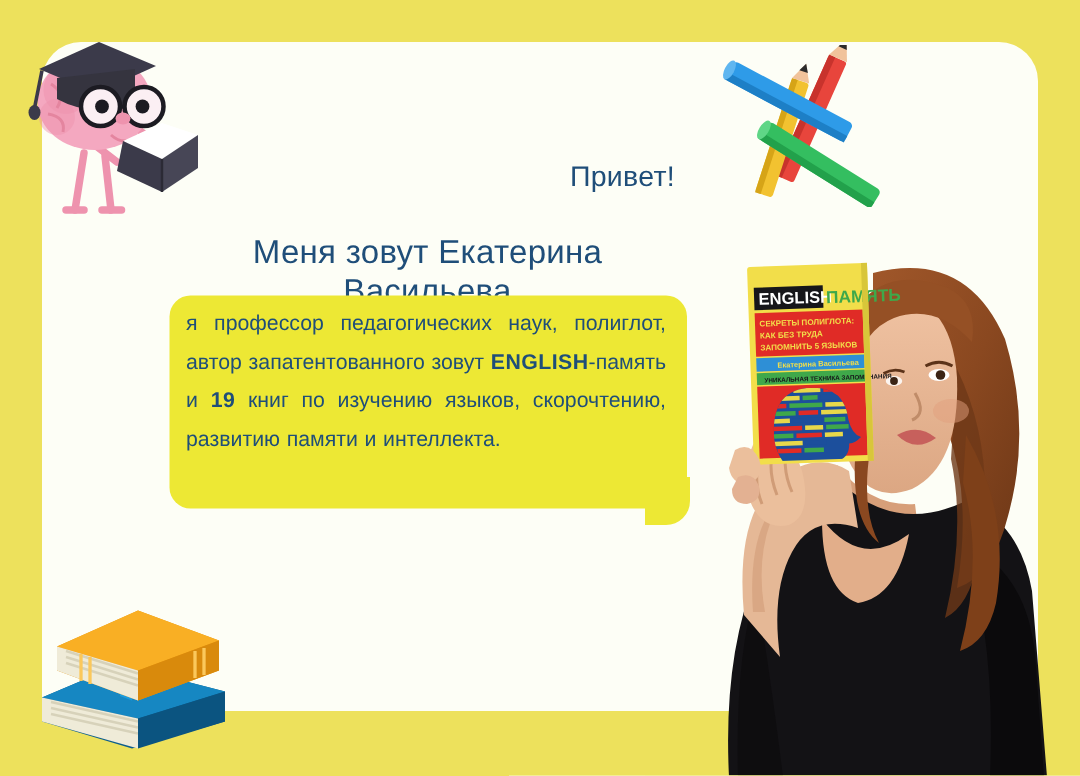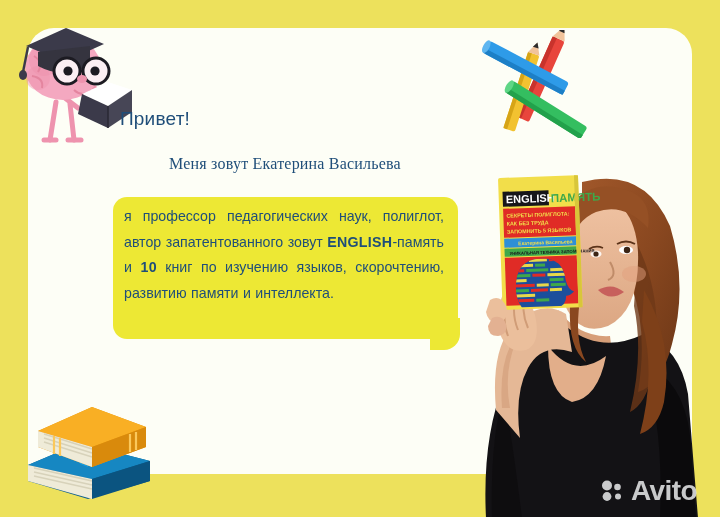--- a/index.html
+++ b/index.html
@@ -36,35 +36,34 @@
     height: 28px;
     background: #FDFEF6;
   }
 
   
   #greeting {
     position: absolute;
     left: 120px;
     top: 108px;
     width: 330px;
-    text-align: left;
+    text-align: right;
     font-size: 19px;
     color: #1F4E79;
     letter-spacing: .2px;
   }
   #intro-line {
     position: absolute;
     left: 110px;
     top: 155px;
     width: 350px;
     text-align: center;
-    font-size: 16px;
+    font-size: 22px;
     color: #1F4E79;
     letter-spacing: .2px;
-    font-family: Liberation Serif, serif;
   }
 
   
   #bio-bubble {
     position: absolute;
     left: 113px;
     top: 197px;
     width: 345px;
     height: 142px;
     background: #EDE834;
@@ -372,25 +371,16 @@
         <path d="M62 168 q10 -4 14 6 q2 10 -8 12 q-10 0 -10 -10 Z" fill="#E3B192"></path>
       </g>
     </svg>
   </div>
 
   <div id="greeting">Привет!</div>
   <div id="intro-line">Меня зовут Екатерина Васильева</div>
 
   <div id="bio-bubble"></div>
   <div id="bio-bubble-tail"></div>
-  <div id="bio-text"><span>я профессор педагогических наук, полиглот, автор запатентованного зовут </span><b>ENGLISH</b><span>-память и </span><b>10</b><span> книг по изучению языков, скорочтению, развитию памяти и интеллекта.</span></div>
-
-  <div id="avito-watermark">
-    <svg width="26" height="22" viewBox="0 0 26 22">
-      <circle cx="7" cy="5.5" r="5" fill="#D9DADB"></circle>
-      <circle cx="7" cy="16.5" r="4.4" fill="#D9DADB"></circle>
-      <circle cx="17.5" cy="7" r="3.3" fill="#D9DADB"></circle>
-      <circle cx="18" cy="16.5" r="3" fill="#D9DADB"></circle>
-    </svg>
-    <span id="avito-wordmark">Avito</span>
-  </div>
+  <div id="bio-text"><span>я профессор педагогических наук, полиглот, автор запатентованного зовут </span><b>ENGLISH</b><span>-память и </span><b>19</b><span> книг по изучению языков, скорочтению, развитию памяти и интеллекта.</span></div>
+
 
 </div>
 
 </body></html>

